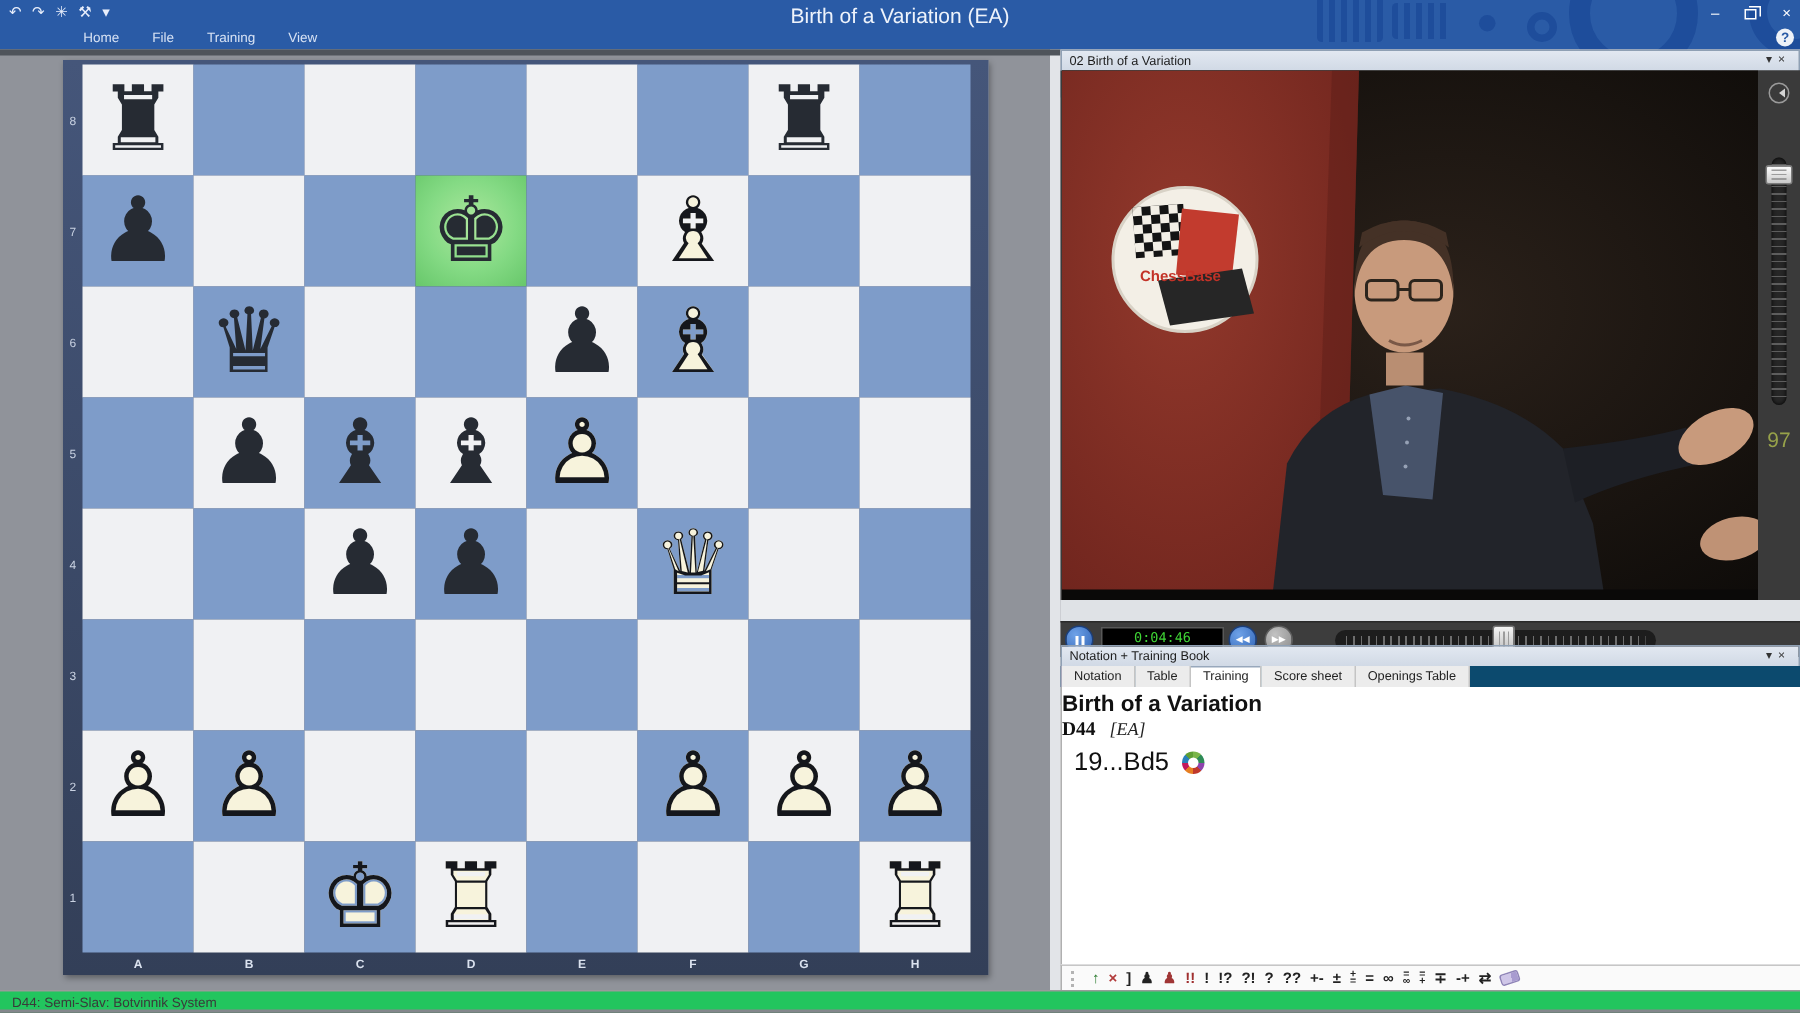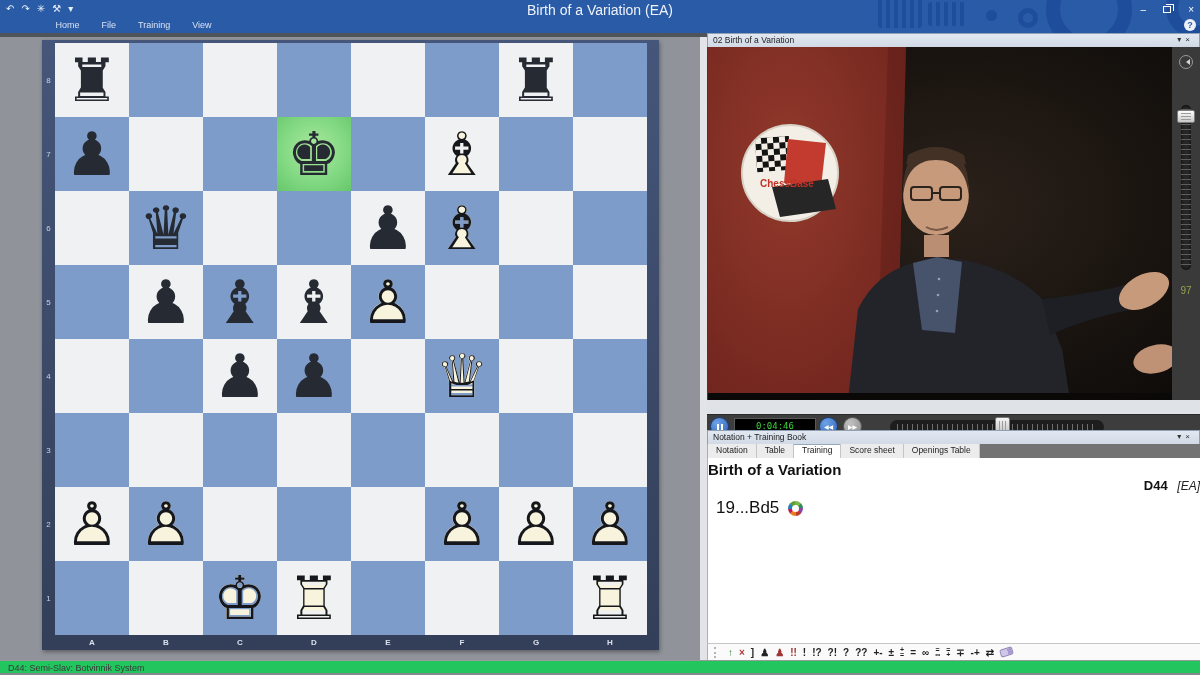--- a/index.html
+++ b/index.html
@@ -59,45 +59,45 @@
   .video-frame{position:absolute;left:1px;top:0;width:464px;height:342px;background:#14100d;}
   .vol-strip{position:absolute;left:465px;top:0;width:28px;height:353px;background:#3a3a3a;}
   .spk{position:absolute;left:7px;top:8px;width:14px;height:14px;border:1.5px solid #9a9a9a;border-radius:50%;}
   .spk::after{content:"";position:absolute;left:2px;top:2.5px;border-style:solid;border-width:3px 4px;border-color:transparent #d5d5d5 transparent transparent;}
   .vtrack{position:absolute;left:9px;top:58px;width:10px;height:165px;background:#262626;border-radius:5px;
           box-shadow:inset 0 0 3px #000;padding:4px 0;background-clip:border-box;}
   .vtrack .vticks{width:100%;height:100%;background:repeating-linear-gradient(to bottom,#5d5d5d 0 1px,transparent 1px 5px);}
   .vthumb{position:absolute;left:5px;top:63px;width:18px;height:13px;border:1px solid #7d7d7d;border-radius:2px;
           background:linear-gradient(#fdfdfd,#c9c9c9);}
   .vthumb::after{content:"";position:absolute;inset:2px 3px;background:repeating-linear-gradient(to bottom,#9c9c9c 0 1px,transparent 1px 3px);}
-  .vol-label{position:absolute;left:0;top:238px;width:28px;text-align:center;color:#97a24a;font-size:10px;}
+  .vol-label{position:absolute;left:0;top:238px;width:28px;text-align:center;color:#97a24a;font-size:14px;}
 
   .controls{position:absolute;left:0;top:367px;width:493px;height:24px;background:#3d3d3d;border-top:1px solid #2a2a2a;}
   .cbtn{position:absolute;width:19px;height:19px;border-radius:50%;top:2px;text-align:center;color:#fff;}
   .btn-pause{left:3px;background:radial-gradient(circle at 35% 30%,#6ea2e8,#2f62b4);border:1px solid #1c3f7a;}
   .btn-pause::before,.btn-pause::after{content:"";position:absolute;top:5.5px;width:2.5px;height:7px;background:#fff;}
   .btn-pause::before{left:5.5px;} .btn-pause::after{left:9.5px;}
   .btn-rew{left:112px;background:radial-gradient(circle at 35% 30%,#6ea2e8,#2f62b4);border:1px solid #1c3f7a;font-size:6px;line-height:18px;}
   .btn-fwd{left:136px;background:radial-gradient(circle at 35% 30%,#c2c2c2,#8a8a8a);border:1px solid #5e5e5e;font-size:6px;line-height:18px;}
   .lcd{position:absolute;left:27px;top:3px;width:82px;height:17px;background:#000;border:1px solid #585858;
        color:#3fd435;font-family:"DejaVu Sans Mono",monospace;font-size:9px;line-height:15px;text-align:center;}
   .ttrack{position:absolute;left:183px;top:5px;width:214px;height:14px;background:#1d1d1d;border-radius:7px;padding:4px 7px;}
   .ttrack .tticks{width:100%;height:100%;background:repeating-linear-gradient(to right,#6e6e6e 0 1px,transparent 1px 5px);}
   .tthumb{position:absolute;left:288px;top:2px;width:15px;height:19px;border:1px solid #777;border-radius:2px;
           background:linear-gradient(#f4f4f4,#bdbdbd);}
   .tthumb::after{content:"";position:absolute;inset:3px 3px;background:repeating-linear-gradient(to right,#9c9c9c 0 1px,transparent 1px 3px);}
 
-  .tabs{position:absolute;left:0;right:0;top:411px;height:26px;background:#737373;border-left:1px solid #aab;display:flex;font-size:8.5px;color:#222;}
+  .tabs{position:absolute;left:0;right:0;top:411px;height:26px;background:#0c4a6e;border-left:1px solid #aab;display:flex;font-size:8.5px;color:#222;}
   .tab{padding:0 8px;line-height:13px;background:#ececec;border-right:1px solid #c4c4c4;border-bottom:1px solid #b5b5b5;}
   .tab.active{background:#ffffff;border-bottom:1px solid #fff;box-shadow:inset 0 1px 0 #98a8bc;}
   .tab-filler{flex:1;border-bottom:1px solid #b5b5b5;}
 
   .ncontent{position:absolute;left:0;right:0;top:425px;height:185px;background:#fff;border-left:1px solid #b0b0b0;}
   .nheading{margin-top:3px;text-align:left;font-size:15px;font-weight:bold;color:#111;}
-  .nsub{text-align:right;font-size:13px;color:#111;}
+  .nsub{text-align:left;font-size:13px;color:#111;font-family:Liberation Serif, serif;}
   .nsub .eco{font-weight:bold;}
   .nsub .annot{font-style:italic;font-size:12px;margin-left:6px;color:#222;}
   .moveline{position:absolute;left:8px;top:40px;font-size:17px;color:#111;display:flex;align-items:center;}
   .ring{width:15px;height:15px;border-radius:50%;margin-left:9px;position:relative;
         background:conic-gradient(#7ab648 0 45deg,#2e8b57 45deg 90deg,#8e44ad 90deg 135deg,#c0392b 135deg 180deg,#e67e22 180deg 225deg,#c2185b 225deg 270deg,#2980b9 270deg 315deg,#5e9e34 315deg 360deg);}
   .ring::after{content:"";position:absolute;inset:4px;background:#fff;border-radius:50%;}
 
   .symbar{position:absolute;left:0;right:0;bottom:0;height:17px;background:#fafafa;border-top:1px solid #c6c6c6;border-left:1px solid #b0b0b0;
           display:flex;align-items:center;gap:6px;padding-left:6px;font-size:10px;font-weight:bold;color:#222;}
   .symbar::before{content:"";width:2px;height:11px;border-left:2px dotted #b3b3b3;margin-right:4px;}

